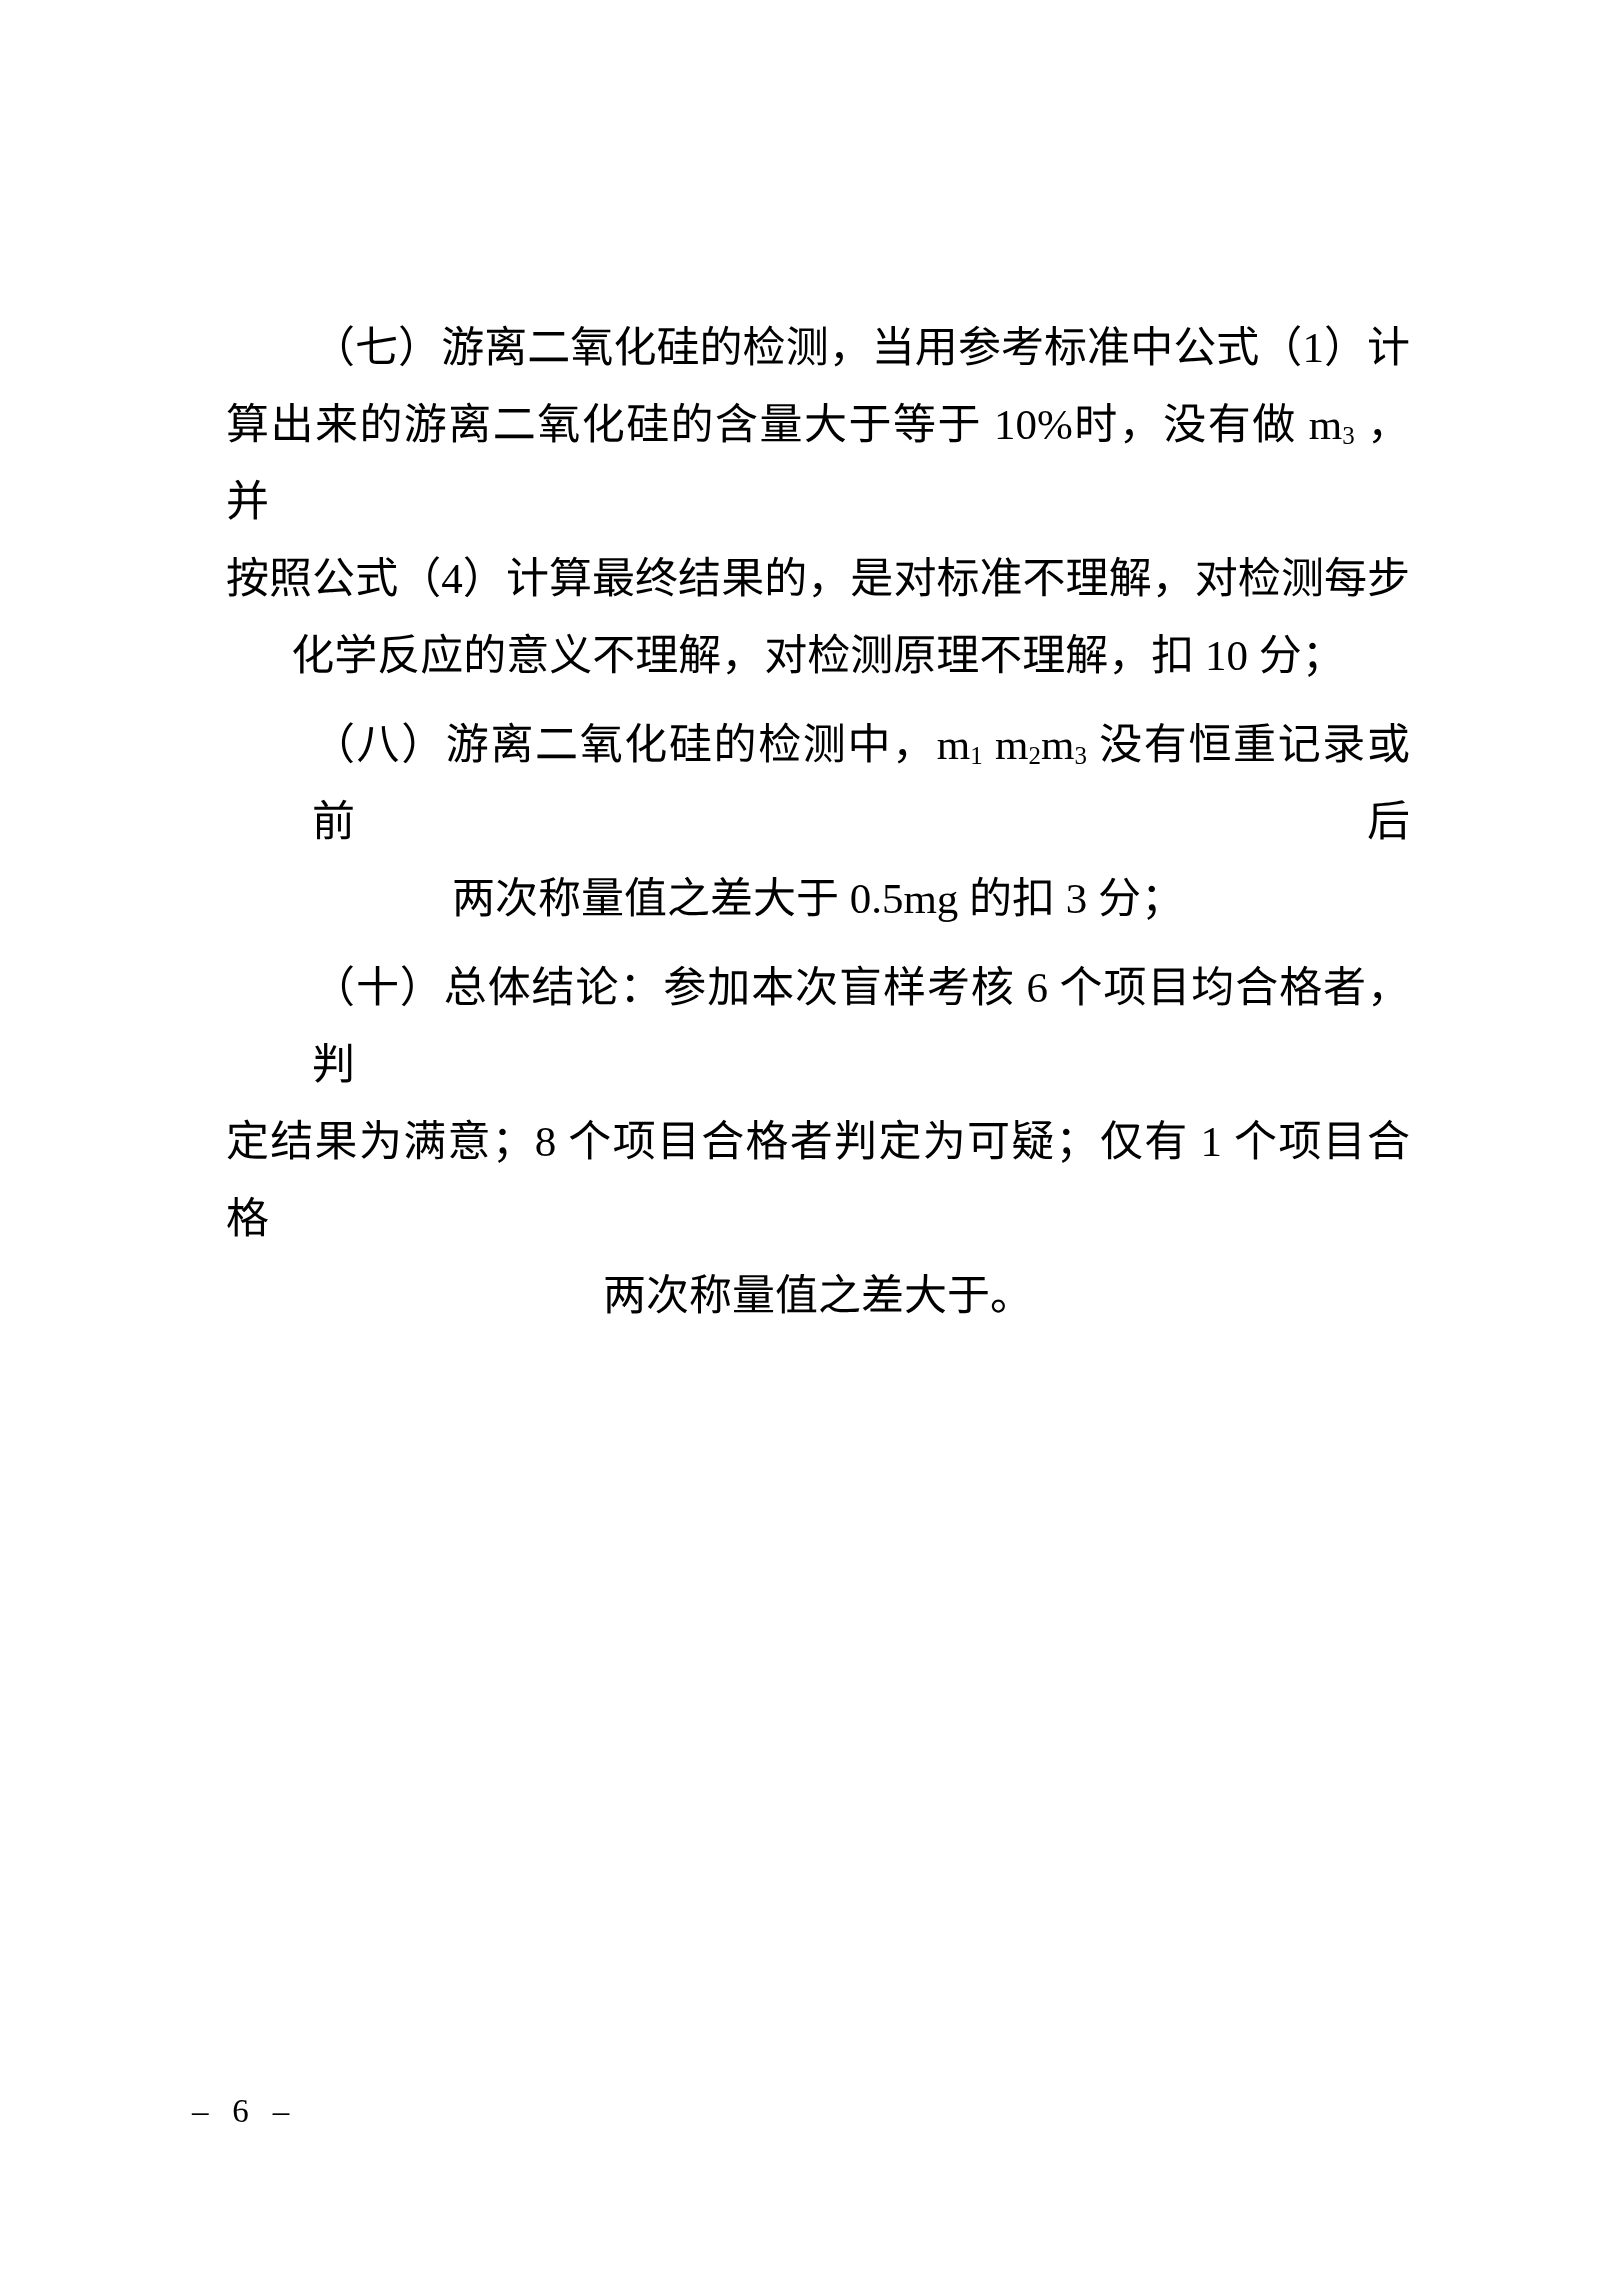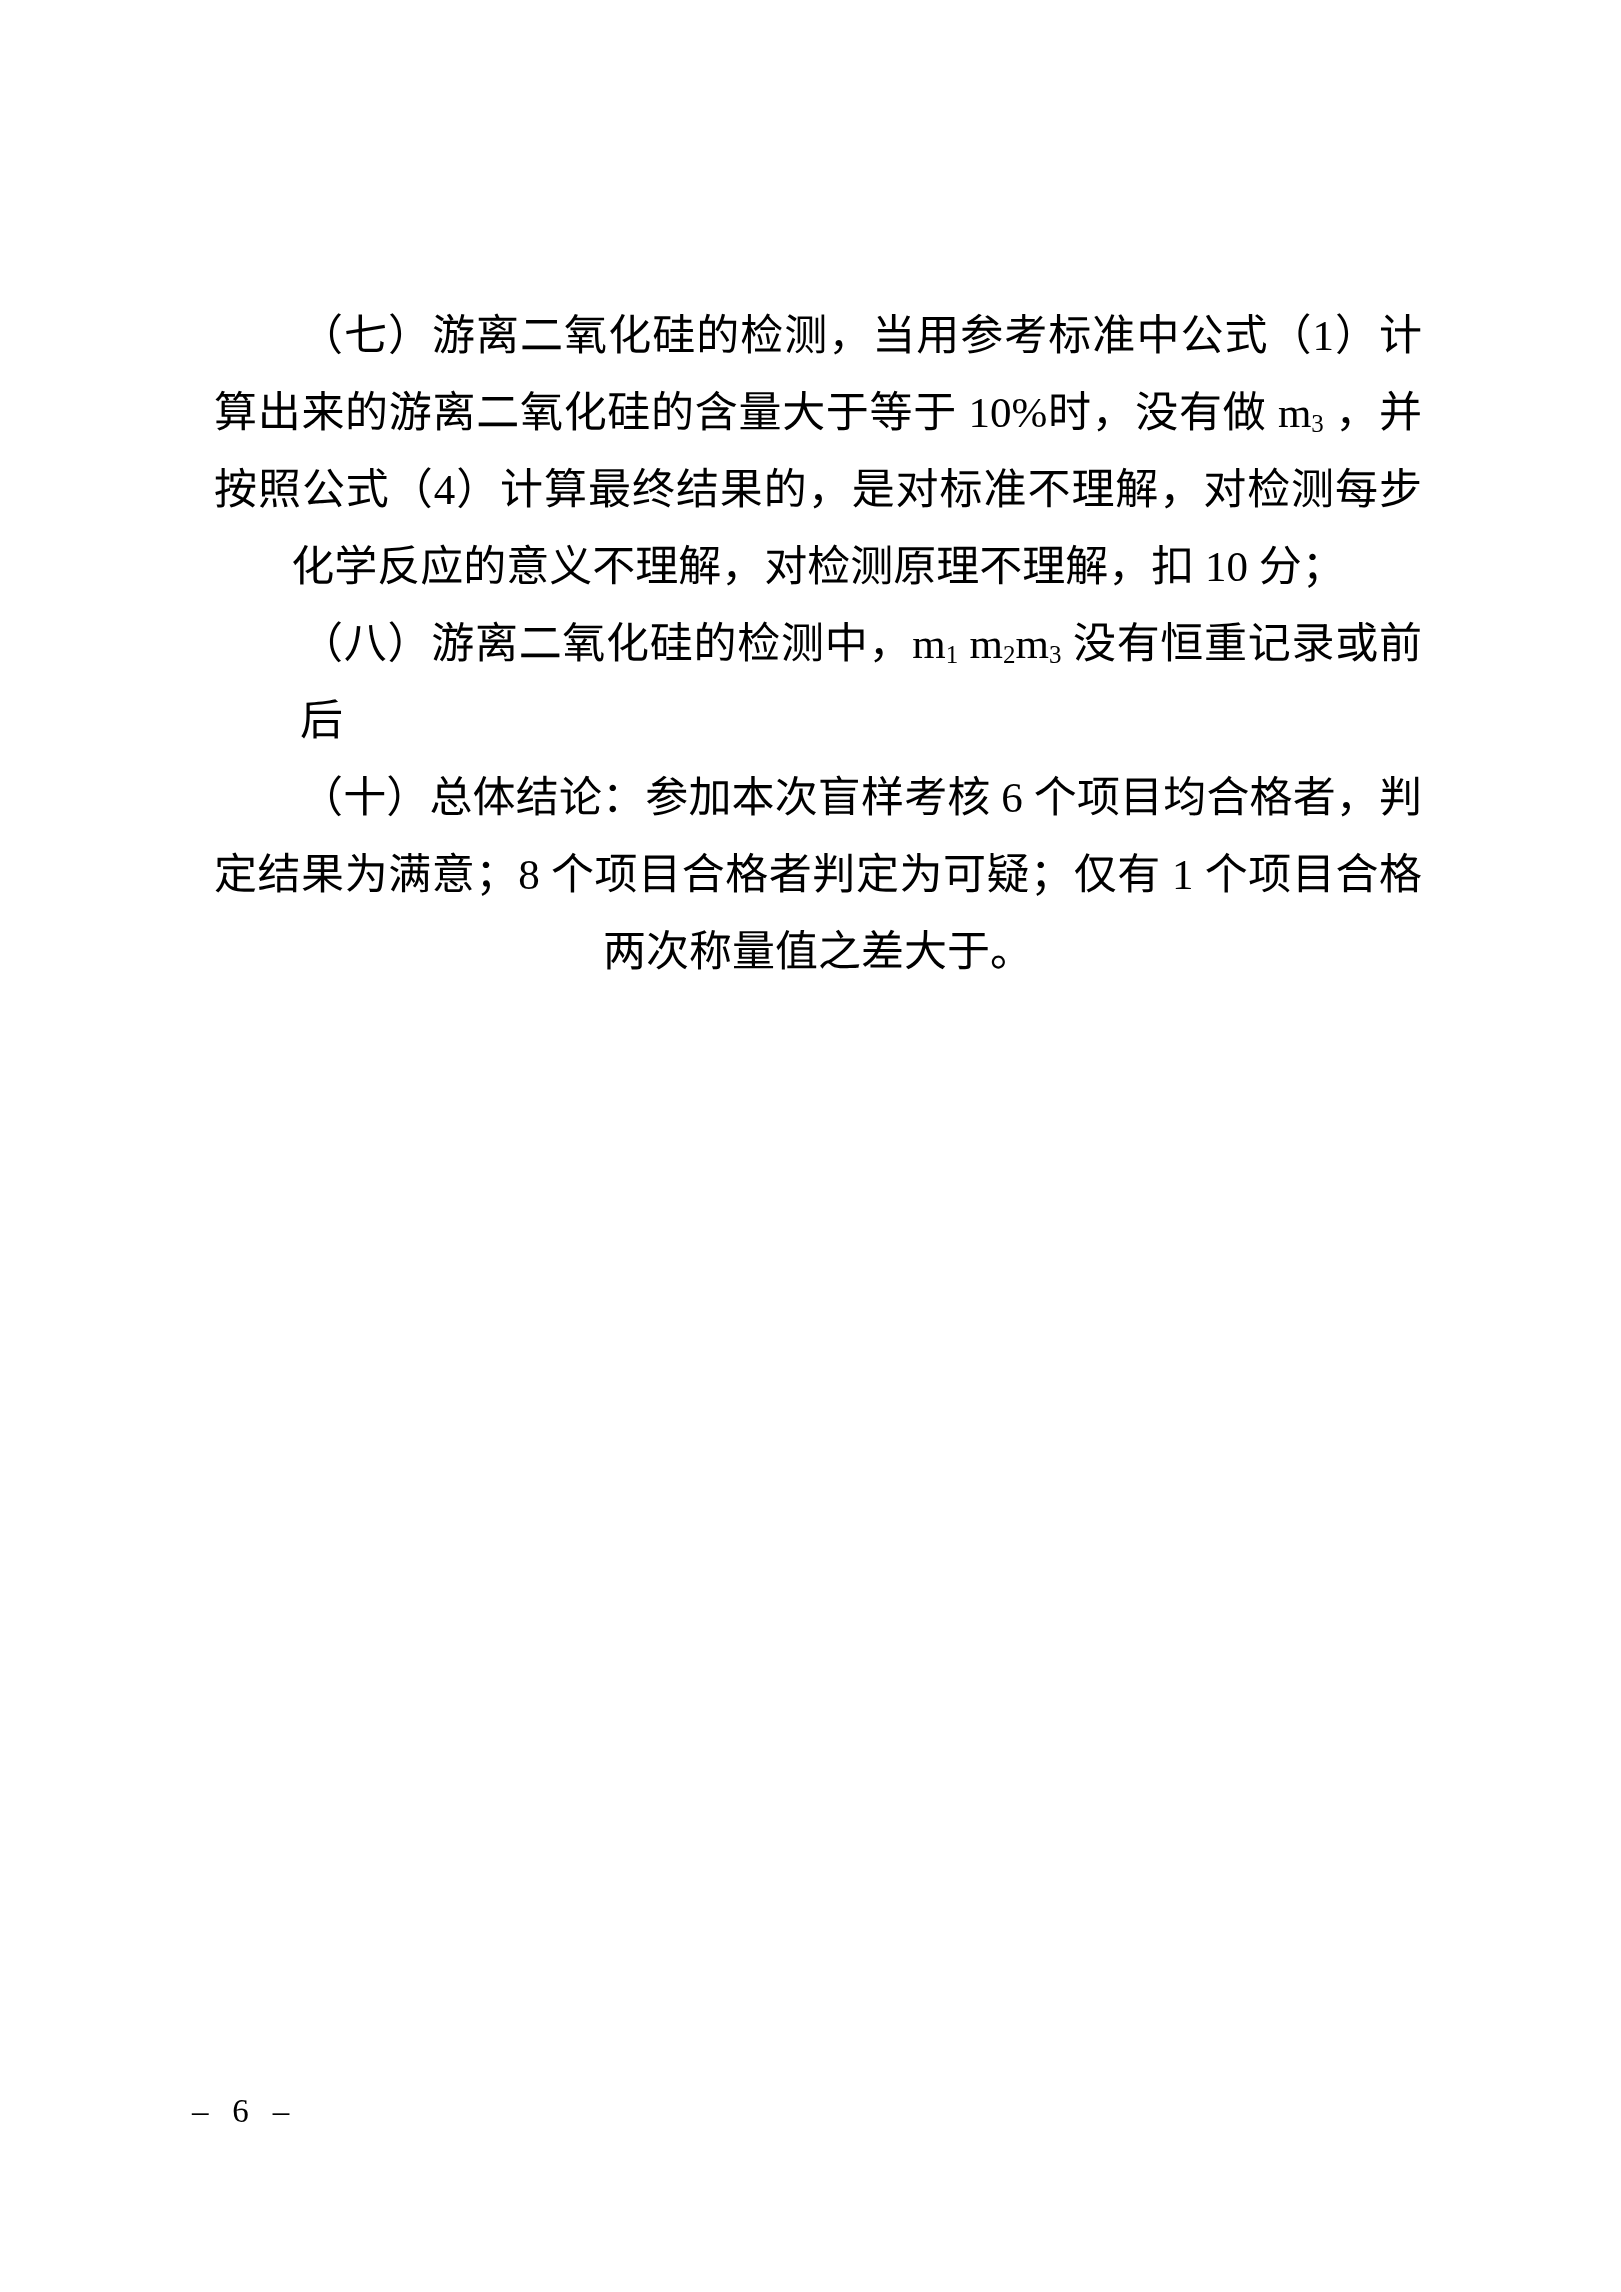--- a/index.html
+++ b/index.html
@@ -19,21 +19,21 @@
   .doc-body {
     position: absolute;
     left: 214px;
     top: 297px;
     width: 1208px;
     font-size: 43px;
     line-height: 77px;
     letter-spacing: 0;
   }
   .paragraph {
-    margin: 0;
+    margin: 12px;
     padding: 0;
   }
   .t-line {
     width: 100%;
     text-align: center;
     white-space: normal;
     overflow: visible;
   }
   .t-line.justify {
     text-align: justify;
@@ -66,20 +66,21 @@
 <div class="page">
   <div class="doc-body">
       <div class="paragraph">
         <div class="t-line justify indent">（七）游离二氧化硅的检测，当用参考标准中公式（1）计</div>
         <div class="t-line justify">算出来的游离二氧化硅的含量大于等于 10%时，没有做 m<sub>3</sub> ，并</div>
         <div class="t-line justify">按照公式（4）计算最终结果的，是对标准不理解，对检测每步</div>
         <div class="t-line">化学反应的意义不理解，对检测原理不理解，扣 10 分；</div>
       </div>
       <div class="paragraph">
         <div class="t-line justify indent">（八）游离二氧化硅的检测中，m<sub>1</sub> m<sub>2</sub>m<sub>3</sub> 没有恒重记录或前后</div>
+        <div class="t-line">两次称量值之差大于 0.5mg 的扣 3 分；</div>
       </div>
       <div class="paragraph">
       </div>
       <div class="paragraph">
         <div class="t-line justify indent">（十）总体结论：参加本次盲样考核 6 个项目均合格者，判</div>
         <div class="t-line justify">定结果为满意；8 个项目合格者判定为可疑；仅有 1 个项目合格</div>
         <div class="t-line">两次称量值之差大于。</div>
       </div>
     </div>
   <div class="footer">

